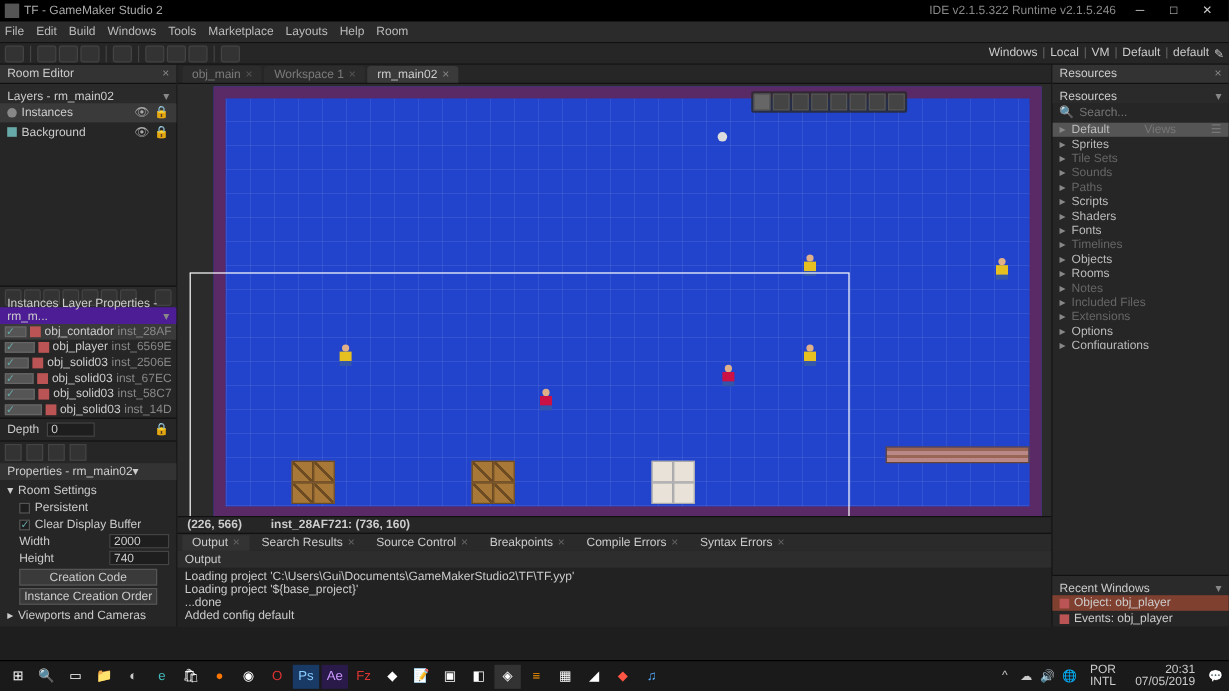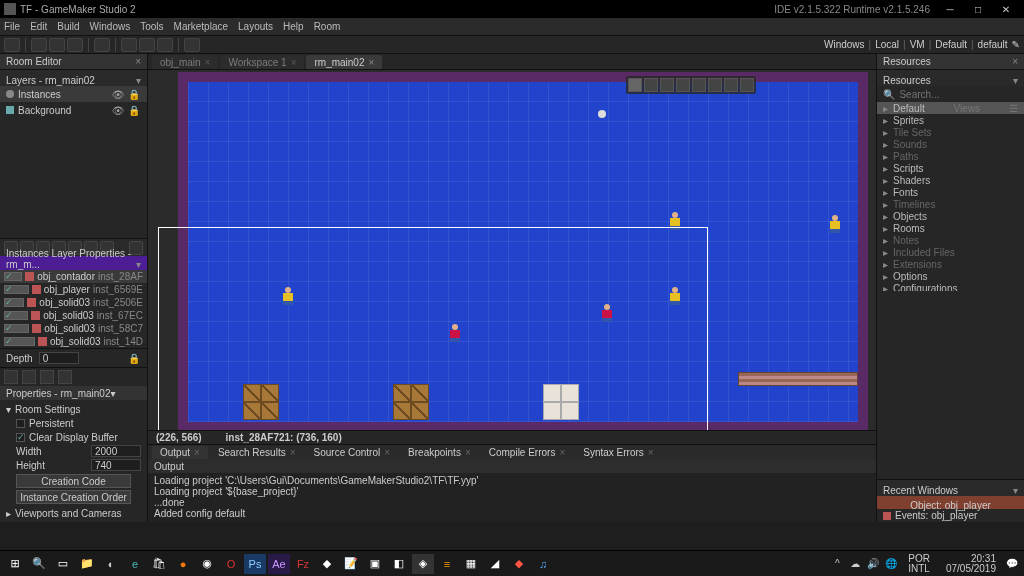--- a/index.html
+++ b/index.html
@@ -120,21 +120,21 @@
 .res-tree { flex: 1; overflow: hidden; }
 .res-tree .row { height: 12px; display: flex; align-items: center; padding: 0 6px; gap: 4px; }
 .res-tree .row.sel { background: #555; }
 .res-tree .row .arr { color: #888; width: 6px; }
 .res-tree .row .txt { color: #bbb; }
 .res-tree .row.dim .txt { color: #666; }
 .res-tree .views { margin-left: auto; color: #777; }
 
 .recent { border-top: 1px solid #111; }
 .recent .rw { height: 13px; display: flex; align-items: center; padding: 0 6px; gap: 4px; }
-.recent .rw.sel { background: #804030; flex-direction: column; }
+.recent .rw.sel { background: #804030; }
 .recent .rw .ico { width: 8px; height: 8px; background: #b55; }
 
 
 .taskbar { position: absolute; bottom: 0; left: 0; right: 0; height: 26px; background: #1a1a1a; display: flex; align-items: center; padding: 0 4px; gap: 2px; border-top: 1px solid #000; }
 .taskbar .tb { width: 22px; height: 20px; display: flex; align-items: center; justify-content: center; color: #fff; font-size: 11px; }
 .taskbar .spacer { flex: 1; }
 .taskbar .tray { display: flex; align-items: center; gap: 4px; color: #ccc; }
 .taskbar .tray .t { width: 14px; text-align: center; }
 .taskbar .clock { text-align: right; line-height: 10px; font-size: 9px; padding: 0 6px; }
 </style>

